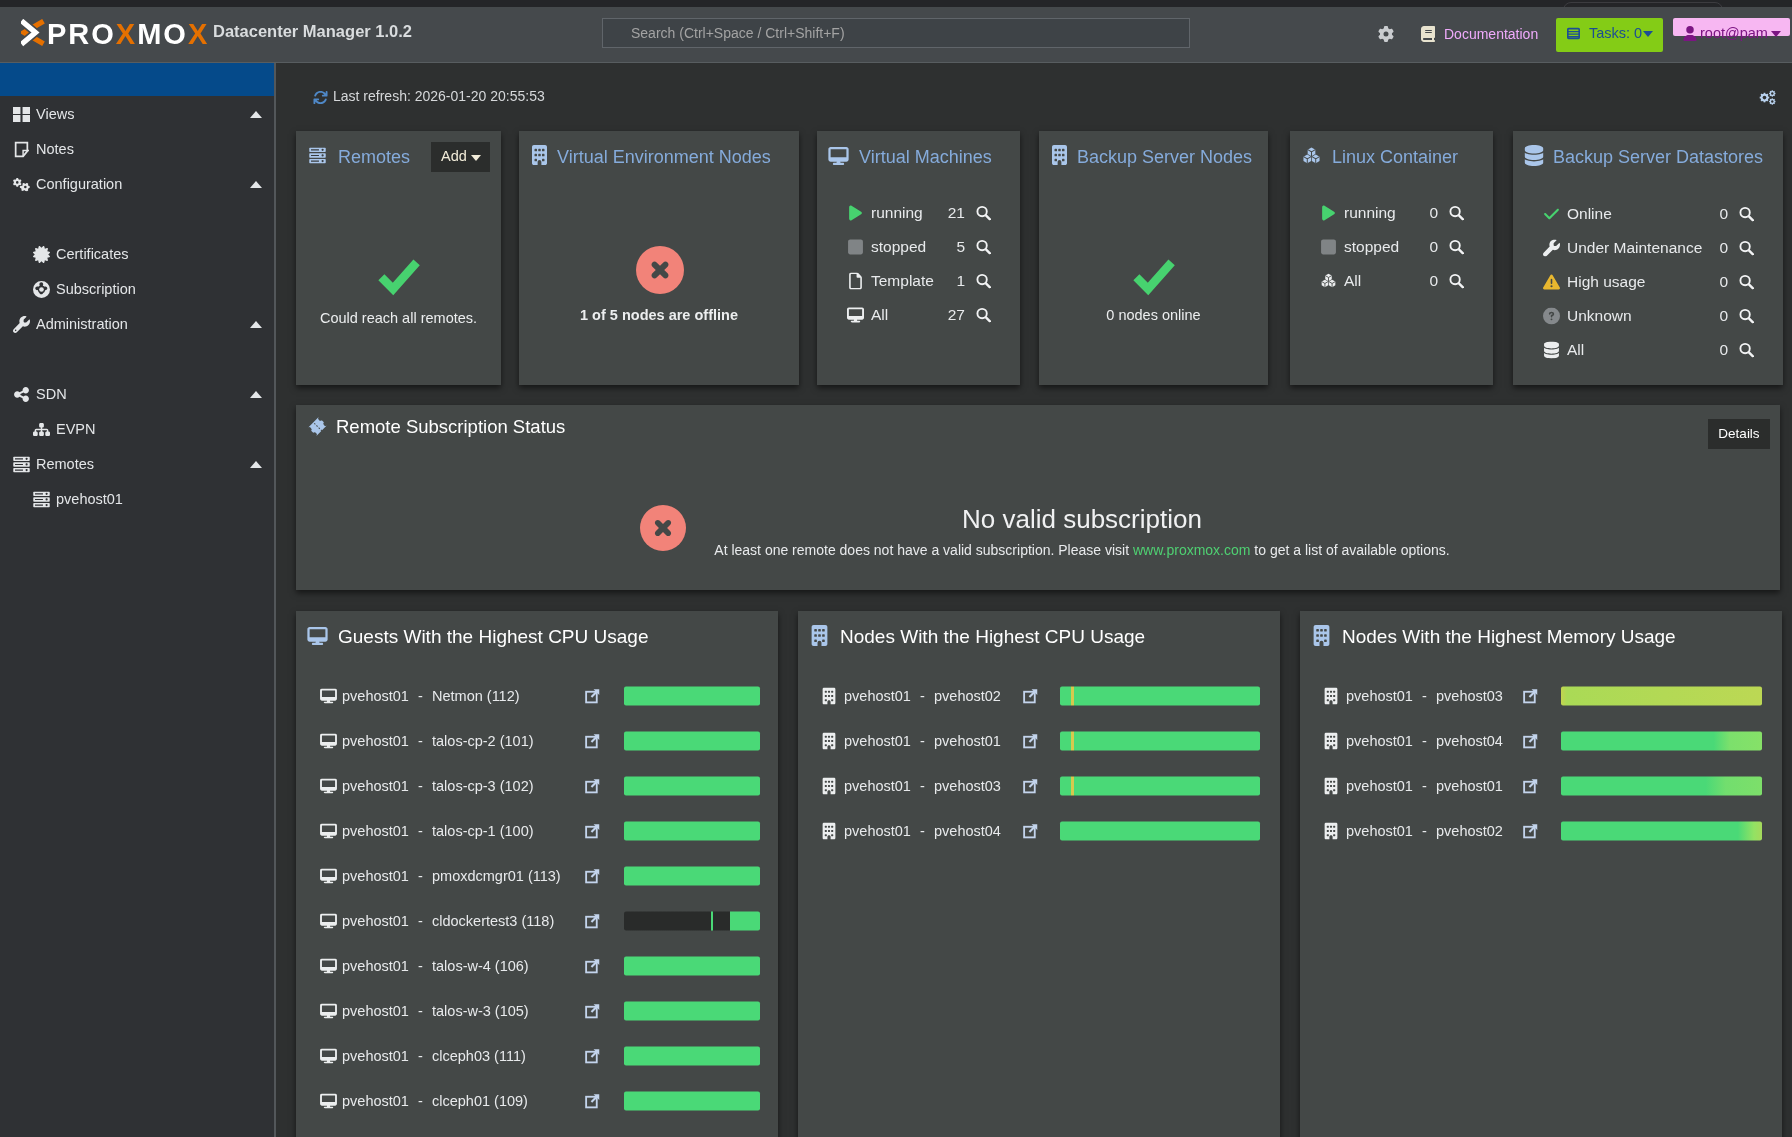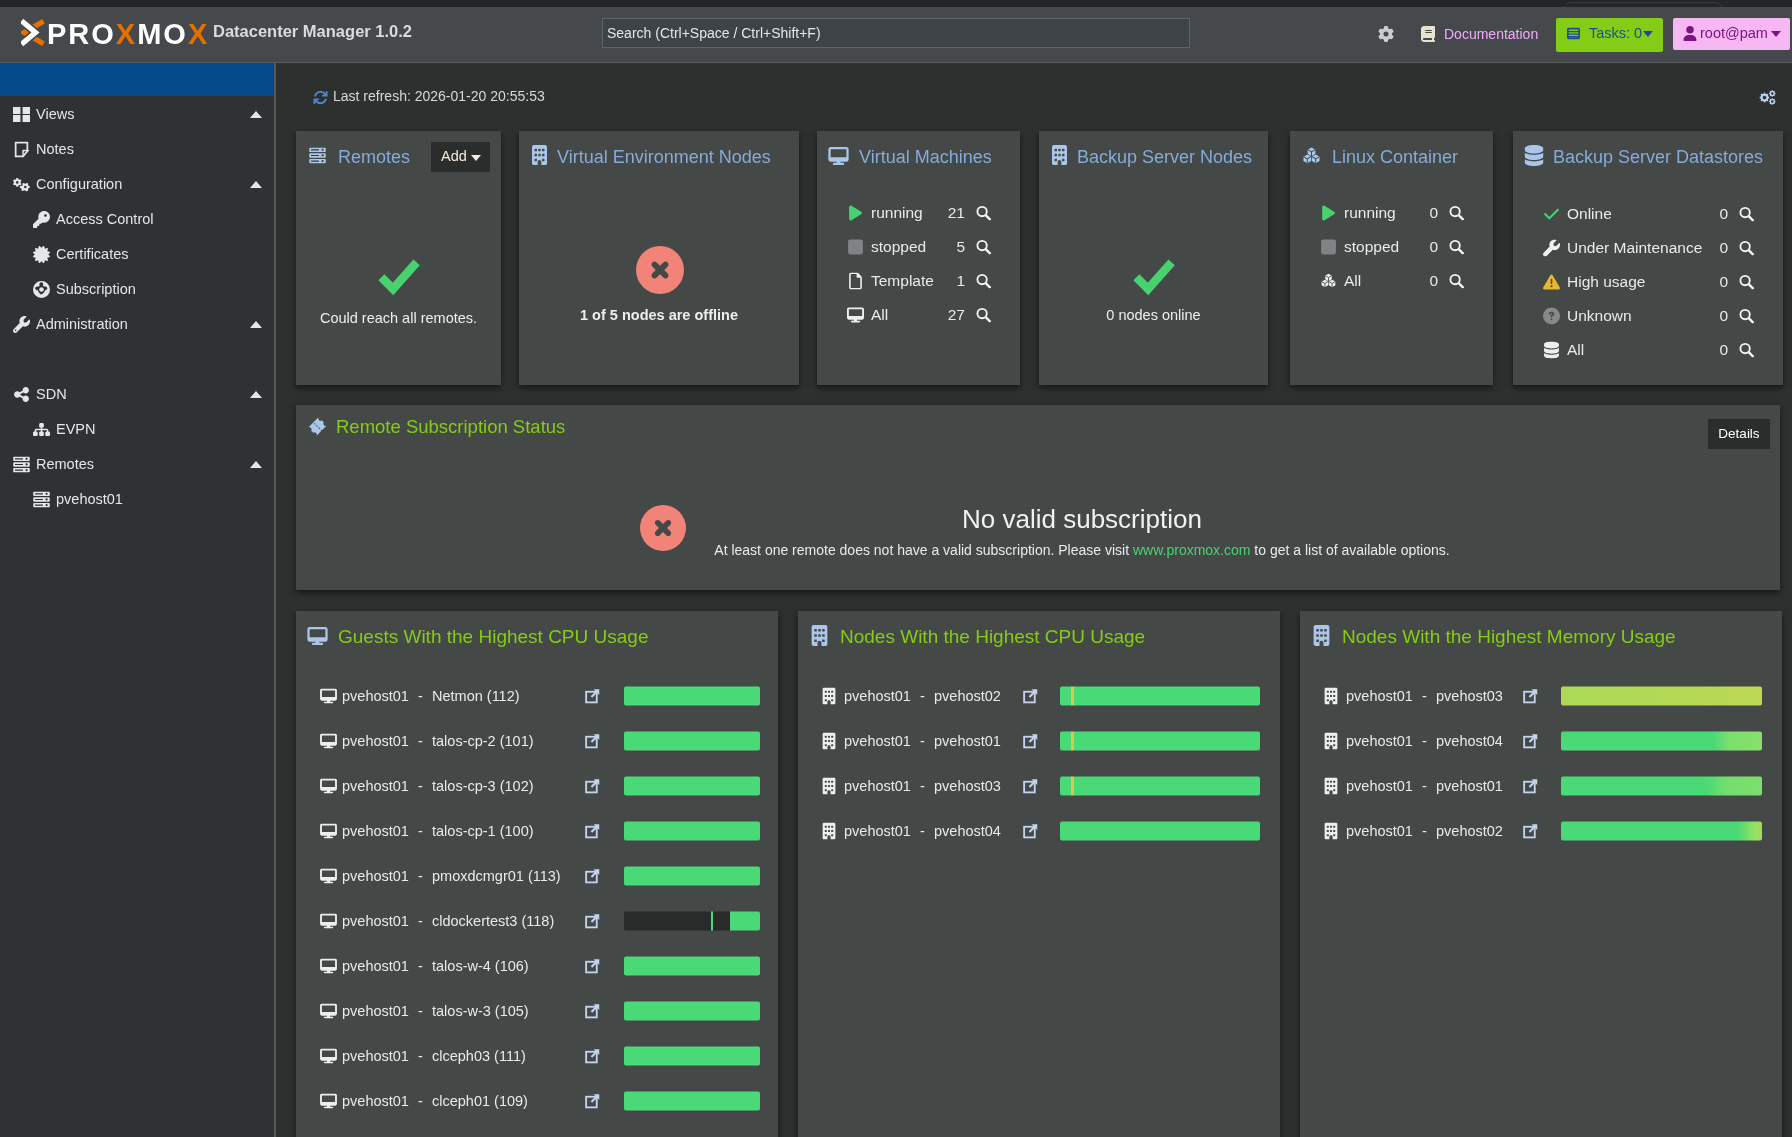--- a/index.html
+++ b/index.html
@@ -5,21 +5,21 @@
   * { margin:0; padding:0; box-sizing:border-box; }
   html,body { width:1792px; height:1137px; overflow:hidden; background:#2e3030; font-family:"Liberation Sans", sans-serif; }
   .abs { position:absolute; }
   #stage { position:relative; width:1792px; height:1137px; }
 
   
   #strip { position:absolute; left:0; top:0; width:1792px; height:7px; background:#242528; }
   
   #header { position:absolute; left:0; top:7px; width:1792px; height:56px; background:#45494c; border-bottom:1px solid #585d60; box-sizing:content-box; height:55px; }
   .hdr-title { position:absolute; left:213px; top:15px; font-size:16.5px; color:#d9dcde; font-weight:bold; }
-  #search { position:absolute; left:602px; top:11px; width:588px; height:30px; background:#3e4347; border:1px solid #60656a; color:#e5e5e5; font-size:14px; line-height:28px; padding-left:4px; }
+  #search { position:absolute; left:602px; top:11px; width:588px; height:30px; background:#3e4347; border:1px solid #60656a; color:#a3a3a3; font-size:14px; line-height:28px; padding-left:28px; }
   .hdr-right-txt { color:#f0abfc; font-size:14px; }
 
   
   #sidebar { position:absolute; left:0; top:63px; width:276px; height:1074px; background:#2f3134; z-index:2; }
   .side-item { position:absolute; left:0; width:276px; height:33px; color:#e4e6e8; font-size:14.5px; }
   .side-item .lbl { position:absolute; left:36px; top:8px; }
   .side-item .lbl2 { position:absolute; left:56px; top:8px; }
   .side-item .ico { position:absolute; left:13px; top:8px; width:17px; height:17px; }
   .side-item .ico2 { position:absolute; left:33px; top:8px; width:17px; height:17px; }
   .side-item .caret { position:absolute; right:14px; top:13px; width:0; height:0; border-left:6px solid transparent; border-right:6px solid transparent; border-bottom:7px solid #e4e6e8; }
@@ -27,21 +27,21 @@
 
   
   #content { position:absolute; left:272px; top:63px; width:1520px; height:1074px; background:#2e3030; }
 
   
   #refresh-row { position:absolute; left:0; top:0; width:1520px; height:66px; color:#d6d8da; font-size:14px; }
 
   
   .card { position:absolute; top:68px; height:254px; background:#444847; box-shadow:0 3px 6px rgba(0,0,0,0.55); }
   .card-title { font-size:18px; color:#85abdb; }
-  .panel-title { font-size:19px; color:#84cc16; }
+  .panel-title { font-size:19px; color:#ffffff; }
   .crow { position:absolute; height:34px; width:100%; color:#e8eaec; font-size:15.5px; }
   .crow .ic { position:absolute; left:30px; top:50%; transform:translateY(-50%); width:17px; height:17px; }
   .crow .lb { position:absolute; left:54px; top:50%; transform:translateY(-50%); }
   .crow .ct { position:absolute; right:55px; top:50%; transform:translateY(-50%); }
   .crow .mg { position:absolute; right:29px; top:50%; transform:translateY(-50%); width:15px; height:15px; }
   .bigmsg { position:absolute; width:100%; text-align:center; color:#eceeef; font-size:14.5px; }
 
   
   #subpanel { position:absolute; left:24px; top:342px; width:1484px; height:185px; background:#444847; box-shadow:0 3px 6px rgba(0,0,0,0.55); }
 
@@ -83,21 +83,21 @@
     <div class="abs hdr-right-txt" style="left:1444px;top:19px">Documentation</div>
 
     <div class="abs" style="left:1556px;top:11px;width:107px;height:34px;background:#84cc16;border-radius:2px;">
       <svg class="abs" style="left:10px;top:9px" width="15" height="13" viewBox="0 0 512 512">
           <path fill="#1c4d94" d="M0 96C0 60.7 28.7 32 64 32H448c35.3 0 64 28.7 64 64V416c0 35.3-28.7 64-64 64H64c-35.3 0-64-28.7-64-64V96zm64 0v64H448V96H64zm0 112v48H448V208H64zm0 96v48H448V304H64zm0 96v16H448v-16H64z"></path>
         </svg>
       <div class="abs" style="left:33px;top:7px;color:#1c4d94;font-size:14.5px;">Tasks: 0</div>
       <div class="abs" style="right:10px;top:13px;width:0;height:0;border-left:5px solid transparent;border-right:5px solid transparent;border-top:6px solid #1c4d94;"></div>
     </div>
 
-    <div class="abs" style="left:1673px;top:11px;width:117px;height:32px;background:#f7b7f2;border-radius:2px;">
+    <div class="abs" style="left:1673px;top:11px;width:117px;height:18px;background:#f7b7f2;border-radius:2px;">
       <svg class="abs" style="left:10px;top:8px" width="14" height="15" viewBox="0 0 448 512">
           <path fill="#7c1583" d="M224 256A128 128 0 1 0 224 0a128 128 0 1 0 0 256zm-45.7 48C79.8 304 0 383.8 0 482.3C0 498.7 13.3 512 29.7 512H418.3c16.4 0 29.7-13.3 29.7-29.7C448 383.8 368.2 304 269.7 304H178.3z"></path>
         </svg>
       <div class="abs" style="left:27px;top:7px;color:#7c1583;font-size:14.5px;">root@pam</div>
       <div class="abs" style="right:9px;top:13px;width:0;height:0;border-left:5px solid transparent;border-right:5px solid transparent;border-top:6px solid #7c1583;"></div>
     </div>
   </div>
   <div id="sidebar">
     <div id="side-sel"></div>
     <div class="side-item" style="top:35px">
@@ -113,26 +113,20 @@
           <path d="M272 464V288h176" fill="none" stroke="#e4e6e8" stroke-width="44"></path>
         </svg>
       <span class="lbl">Notes</span>
     </div>
     <div class="side-item" style="top:105px">
       <svg class="ico" viewBox="0 0 640 512">
           <path fill="#e4e6e8" d="M308.5 135.3c7.1-6.3 9.9-16.2 6.2-25c-2.3-5.3-4.8-10.5-7.6-15.5L304 89.4c-3-5-6.3-9.9-9.8-14.6c-5.7-7.6-15.7-10.1-24.7-7.1l-28.2 9.3c-10.7-8.8-23-15.8-36.2-20.9L199 27.1c-1.9-9.3-9.1-16.7-18.5-17.8C173.9 8.4 167.2 8 160.4 8h-.7c-6.8 0-13.5 .4-20.1 1.2c-9.4 1.1-16.6 8.6-18.5 17.8l-6 28.9c-13.3 5-25.5 12.1-36.2 20.9L50.7 67.8c-9-3-19-.5-24.7 7.1c-3.5 4.7-6.8 9.6-9.9 14.6l-3 5.3c-2.8 5-5.3 10.2-7.6 15.6c-3.7 8.7-.9 18.6 6.2 25l22.2 19.8C32.6 161.9 32 168.9 32 176s.6 14.1 1.7 20.9L11.5 216.7c-7.1 6.3-9.9 16.2-6.2 25c2.3 5.3 4.8 10.5 7.6 15.6l3 5.2c3 5.1 6.3 9.9 9.9 14.6c5.7 7.6 15.7 10.1 24.7 7.1l28.2-9.3c10.7 8.8 23 15.8 36.2 20.9l6 28.9c1.9 9.3 9.1 16.7 18.5 17.8c6.7 .8 13.5 1.2 20.4 1.2s13.7-.4 20.4-1.2c9.4-1.1 16.6-8.6 18.5-17.8l6-28.9c13.3-5 25.5-12.1 36.2-20.9l28.2 9.3c9 3 19 .5 24.7-7.1c3.5-4.7 6.8-9.5 9.8-14.6l3.1-5.4c2.8-5 5.3-10.2 7.6-15.5c3.7-8.7 .9-18.6-6.2-25l-22.2-19.8c1.1-6.8 1.7-13.8 1.7-20.9s-.6-14.1-1.7-20.9l22.2-19.8zM112 176a48 48 0 1 1 96 0 48 48 0 1 1 -96 0zM504.7 500.5c6.3 7.1 16.2 9.9 25 6.2c5.3-2.3 10.5-4.8 15.5-7.6l5.4-3.1c5-3 9.9-6.3 14.6-9.8c7.6-5.7 10.1-15.7 7.1-24.7l-9.3-28.2c8.8-10.7 15.8-23 20.9-36.2l28.9-6c9.3-1.9 16.7-9.1 17.8-18.5c.8-6.7 1.2-13.5 1.2-20.4s-.4-13.7-1.2-20.4c-1.1-9.4-8.6-16.6-17.8-18.5l-28.9-6c-5-13.3-12.1-25.5-20.9-36.2l9.3-28.2c3-9 .5-19-7.1-24.7c-4.7-3.5-9.6-6.8-14.6-9.9l-5.3-3c-5-2.8-10.2-5.3-15.6-7.6c-8.7-3.7-18.6-.9-25 6.2l-19.8 22.2c-6.8-1.1-13.8-1.7-20.9-1.7s-14.1 .6-20.9 1.7l-19.8-22.2c-6.3-7.1-16.2-9.9-25-6.2c-5.3 2.3-10.5 4.8-15.6 7.6l-5.2 3c-5.1 3-9.9 6.3-14.6 9.9c-7.6 5.7-10.1 15.7-7.1 24.7l9.3 28.2c-8.8 10.7-15.8 23-20.9 36.2L275.3 310c-9.3 1.9-16.7 9.1-17.8 18.5c-.8 6.7-1.2 13.5-1.2 20.4s.4 13.7 1.2 20.4c1.1 9.4 8.6 16.6 17.8 18.5l28.9 6c5 13.3 12.1 25.5 20.9 36.2l-9.3 28.2c-3 9-.5 19 7.1 24.7c4.7 3.5 9.5 6.8 14.6 9.8l5.4 3.1c5 2.8 10.2 5.3 15.5 7.6c8.7 3.7 18.6 .9 25-6.2l19.8-22.2c6.8 1.1 13.8 1.7 20.9 1.7s14.1-.6 20.9-1.7l19.8 22.2zM464 304a48 48 0 1 1 0 96 48 48 0 1 1 0-96z"></path>
         </svg>
       <span class="lbl">Configuration</span>
         <span class="caret"></span>
-    </div>
-    <div class="side-item" style="top:140px">
-      <svg class="ico2" viewBox="0 0 512 512">
-          <path fill="#e4e6e8" d="M336 352c97.2 0 176-78.8 176-176S433.2 0 336 0S160 78.8 160 176c0 18.7 2.9 36.8 8.3 53.7L7 391c-4.5 4.5-7 10.6-7 17v80c0 13.3 10.7 24 24 24h80c13.3 0 24-10.7 24-24V448h40c13.3 0 24-10.7 24-24V384h40c6.4 0 12.5-2.5 17-7l33.3-33.3c16.9 5.4 35 8.3 53.7 8.3zM376 96a40 40 0 1 1 0 80 40 40 0 1 1 0-80z"></path>
-        </svg>
-      <span class="lbl2">Access Control</span>
     </div>
     <div class="side-item" style="top:175px">
       <svg class="ico2" viewBox="0 0 512 512">
           <path fill="#e4e6e8" d="M211 7.3C205 1 196-1.4 187.6 .8s-14.9 8.9-17.1 17.3L154.7 80.6l-62-17.5c-8.4-2.4-17.4 0-23.5 6.1s-8.5 15.1-6.1 23.5l17.5 62L18.1 170.6c-8.4 2.1-15 8.7-17.3 17.1S1 205 7.3 211l46.2 45L7.3 301C1 307-1.4 316 .8 324.4s8.9 14.9 17.3 17.1l62.5 15.8-17.5 62c-2.4 8.4 0 17.4 6.1 23.5s15.1 8.5 23.5 6.1l62-17.5 15.8 62.5c2.1 8.4 8.7 15 17.1 17.3s17.3-.2 23.4-6.4l45-46.2 45 46.2c6.1 6.2 15 8.7 23.4 6.4s14.9-8.9 17.1-17.3l15.8-62.5 62 17.5c8.4 2.4 17.4 0 23.5-6.1s8.5-15.1 6.1-23.5l-17.5-62 62.5-15.8c8.4-2.1 15-8.7 17.3-17.1s-.2-17.4-6.4-23.4l-46.2-45 46.2-45c6.2-6.1 8.7-15 6.4-23.4s-8.9-14.9-17.3-17.1l-62.5-15.8 17.5-62c2.4-8.4 0-17.4-6.1-23.5s-15.1-8.5-23.5-6.1l-62 17.5L341.4 18.1c-2.1-8.4-8.7-15-17.1-17.3S307 1 301 7.3L256 53.5 211 7.3z"></path>
         </svg>
       <span class="lbl2">Certificates</span>
     </div>
     <div class="side-item" style="top:210px">
       <svg class="ico2" viewBox="0 0 512 512">
           <path fill="#e4e6e8" d="M256 0a256 256 0 1 1 0 512A256 256 0 1 1 256 0zM192 96c0 14 5 26.8 13.3 36.8L162.7 176c-10-8.3-22.8-13.3-36.8-13.3c-31.8 0-57.6 25.8-57.6 57.6s25.8 57.6 57.6 57.6c14 0 26.8-5 36.8-13.3l42.7 43.2C197 317.2 192 330 192 344c0 31.8 25.8 57.6 57.6 57.6s57.6-25.8 57.6-57.6c0-14-5-26.8-13.3-36.8l42.7-43.2c10 8.3 22.8 13.3 36.8 13.3c31.8 0 57.6-25.8 57.6-57.6s-25.8-57.6-57.6-57.6c-14 0-26.8 5-36.8 13.3l-42.7-43.2C302.2 122.8 307.2 110 307.2 96c0-31.8-25.8-57.6-57.6-57.6S192 64.2 192 96z" fill-rule="evenodd"></path>

